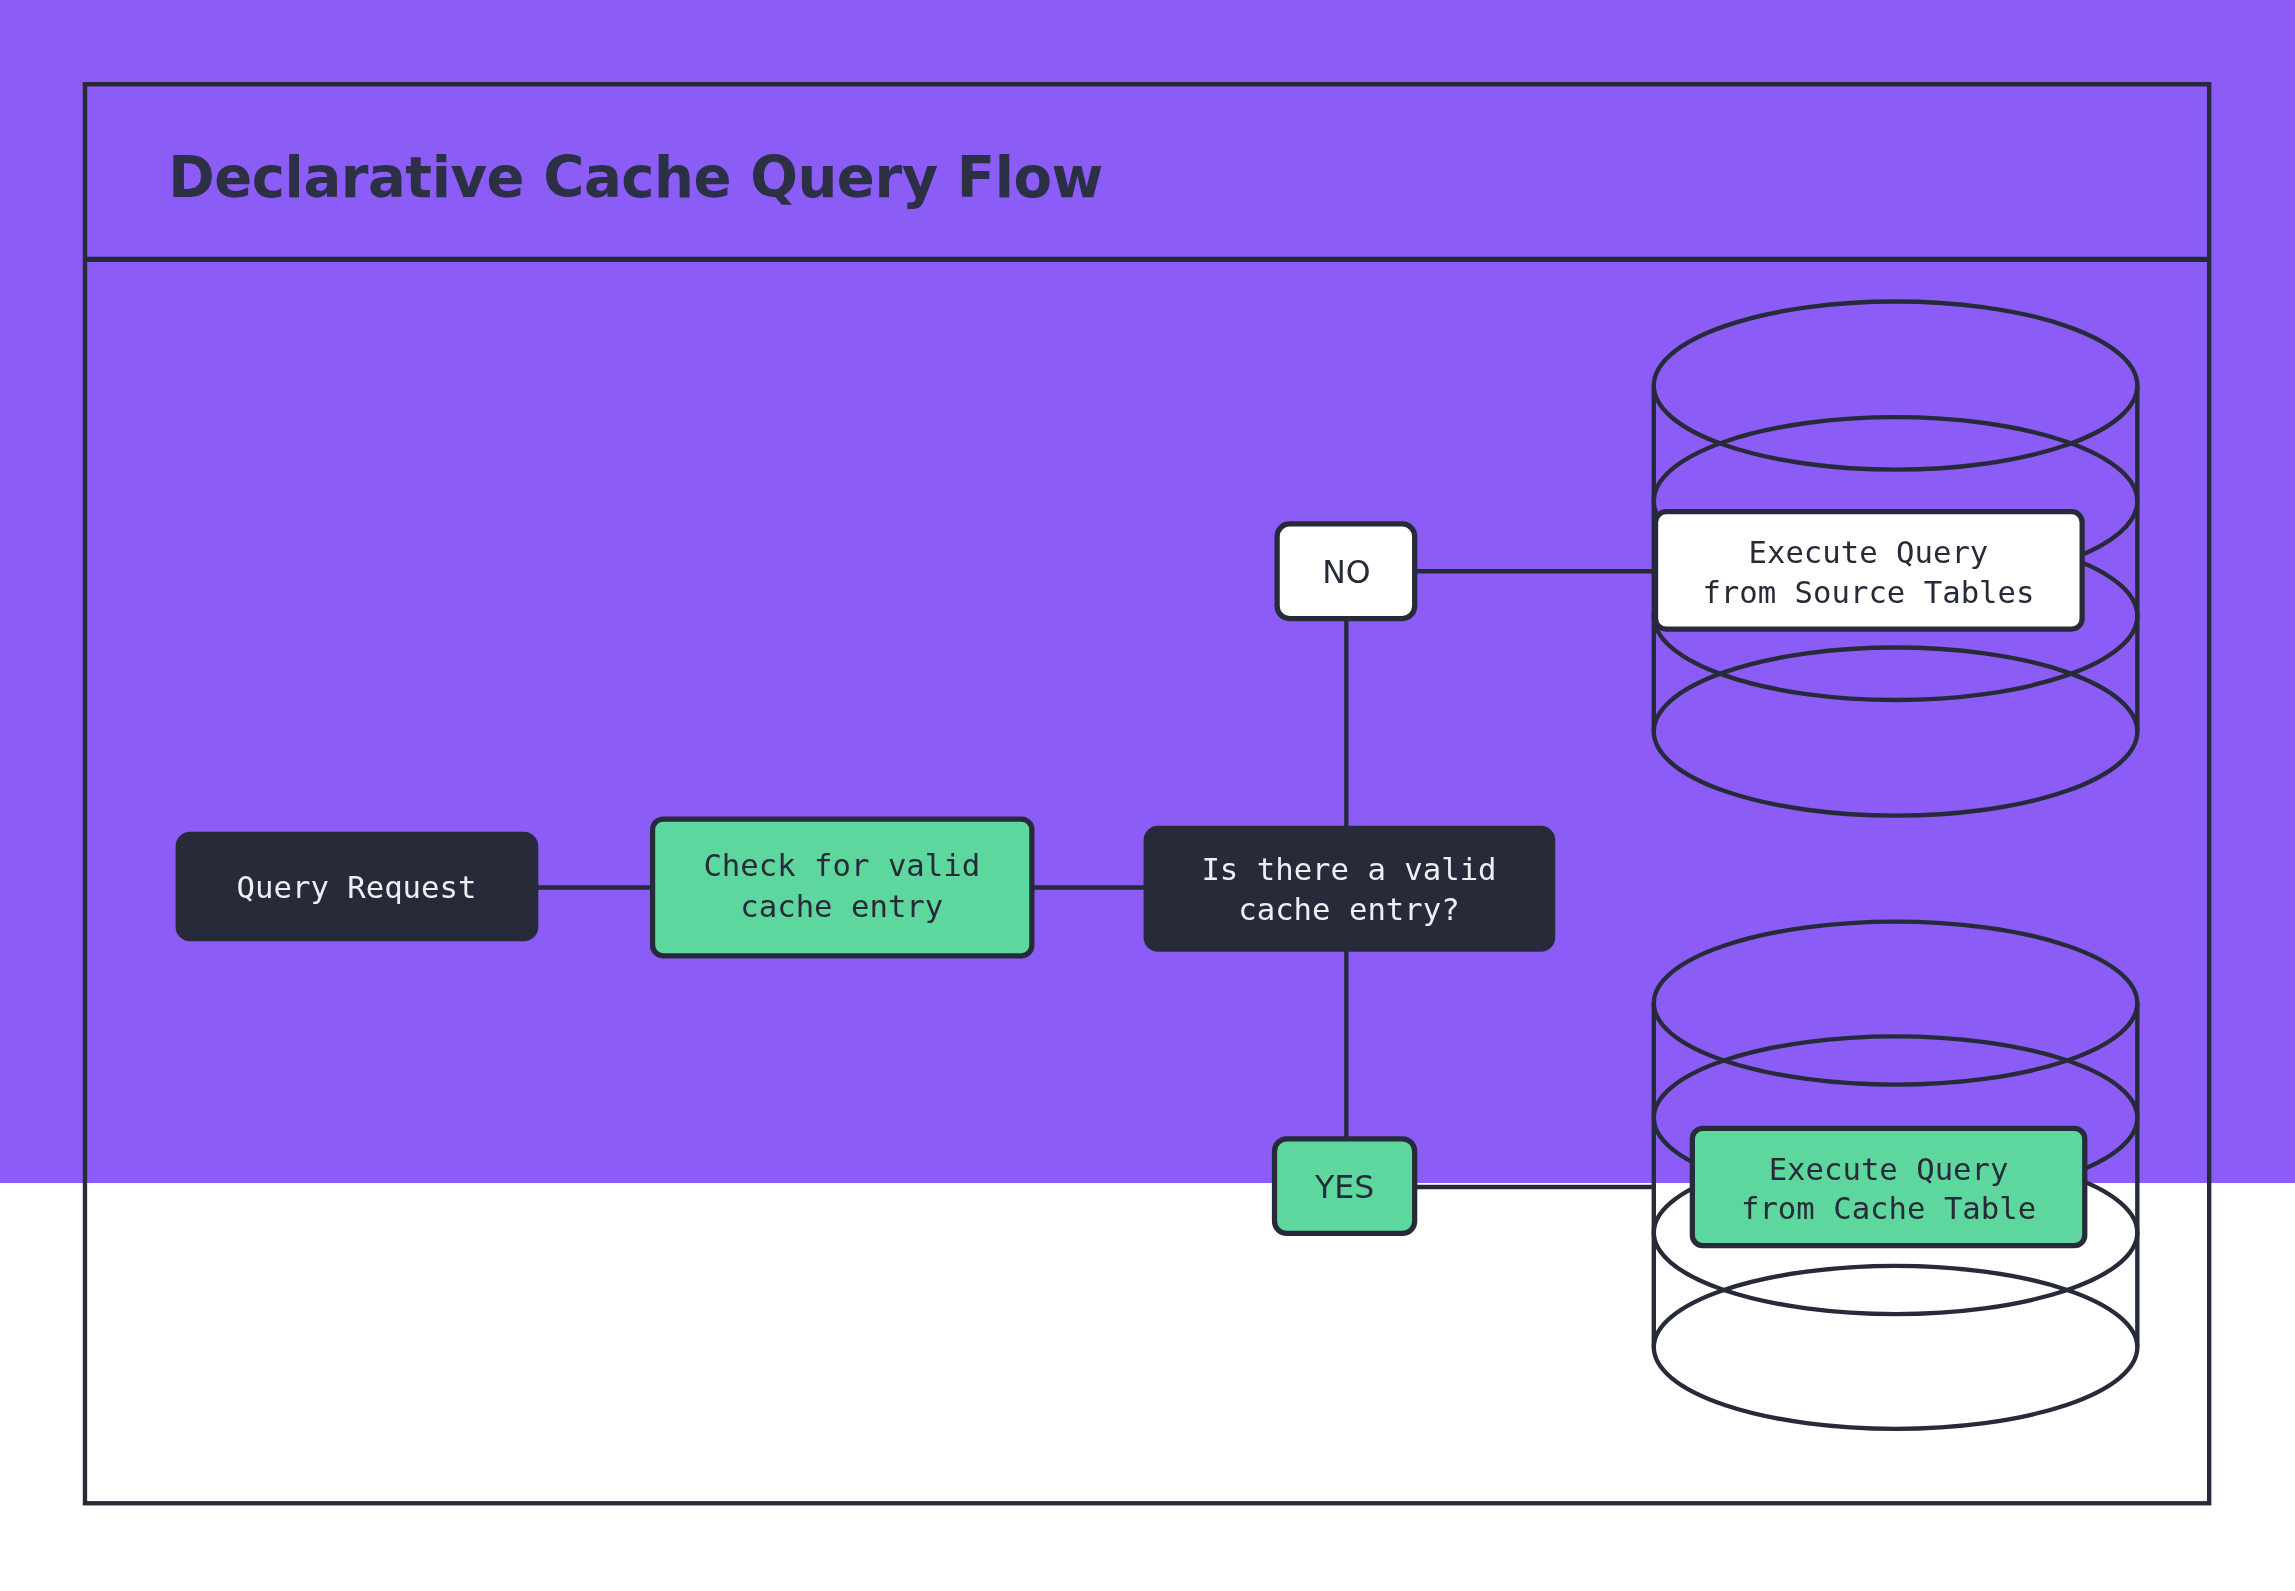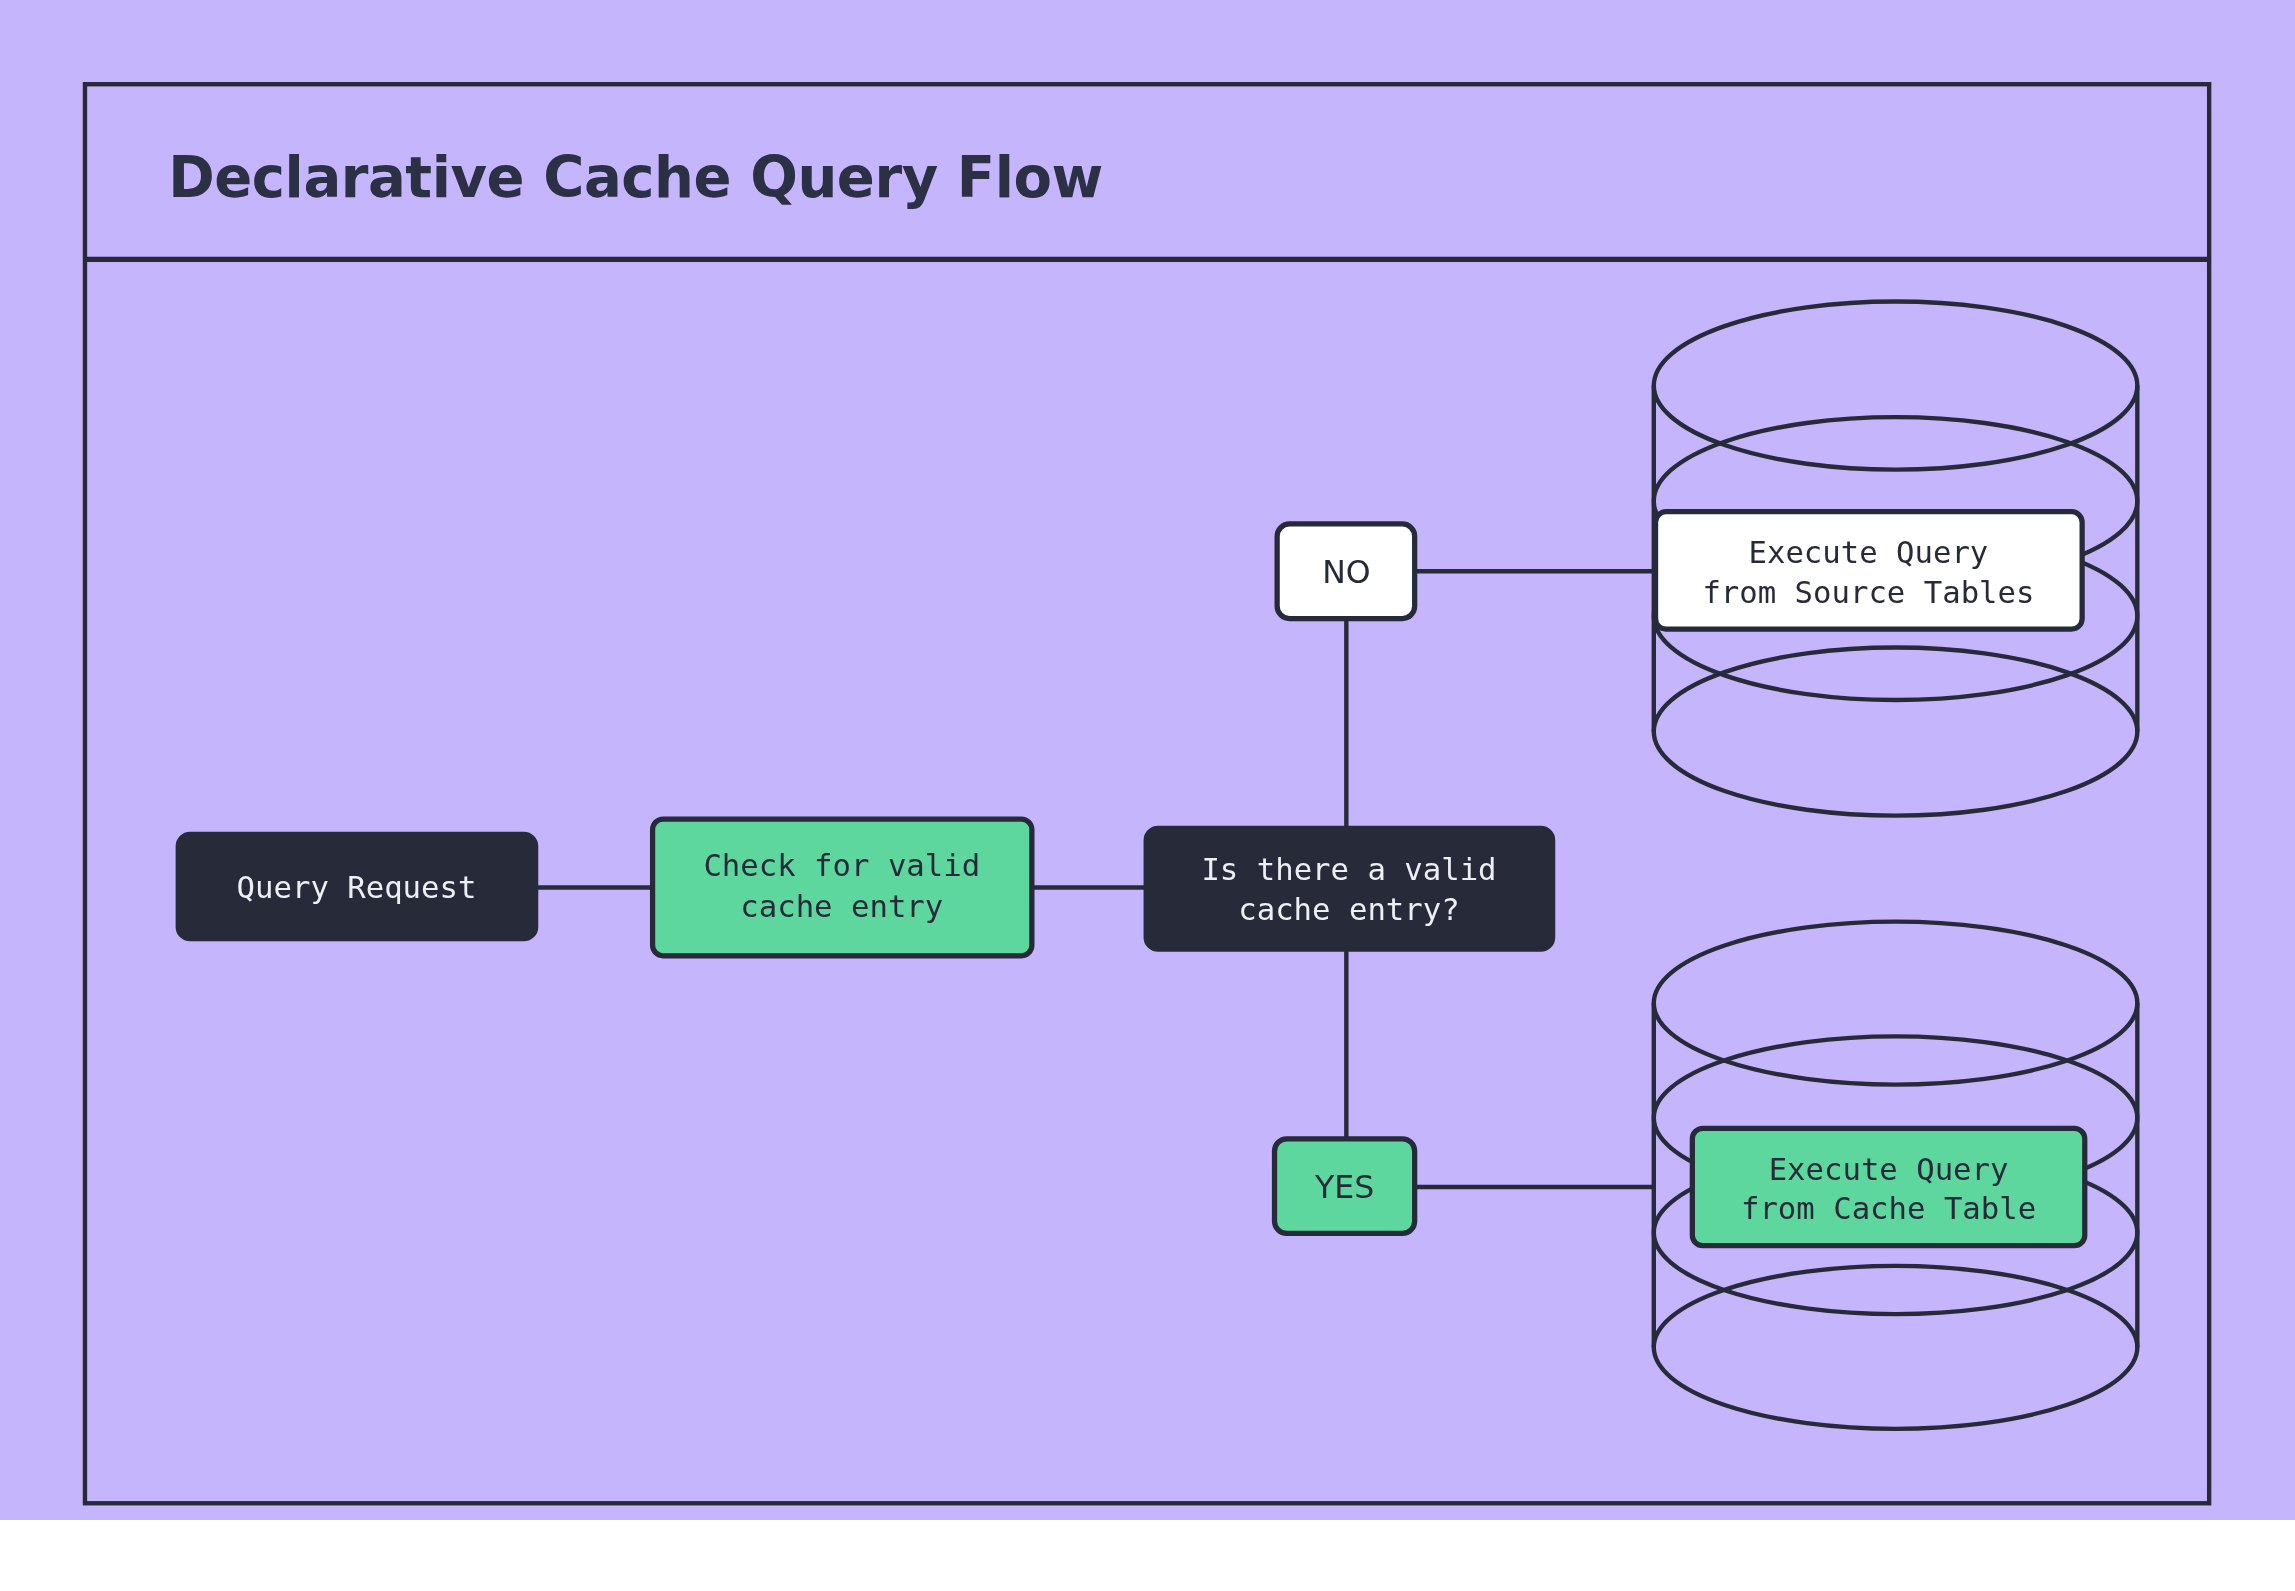--- a/index.html
+++ b/index.html
@@ -11,22 +11,22 @@
     width: 2295px;
     height: 1591px;
     font-family: "Liberation Sans", sans-serif;
     position: relative;
     overflow: hidden;
   }
   #stage {
     position: absolute;
     left: 0; top: 0;
     width: 2295px;
-    height: 1520px;
-    background: #c4b5fd;
+    height: 1183px;
+    background: #8b5cf6;
   }
   #diagram-svg {
     position: absolute;
     left: 0; top: 0;
   }
   .frame-rect {
     fill: none;
     stroke: #272b39;
     stroke-width: 5;
   }

